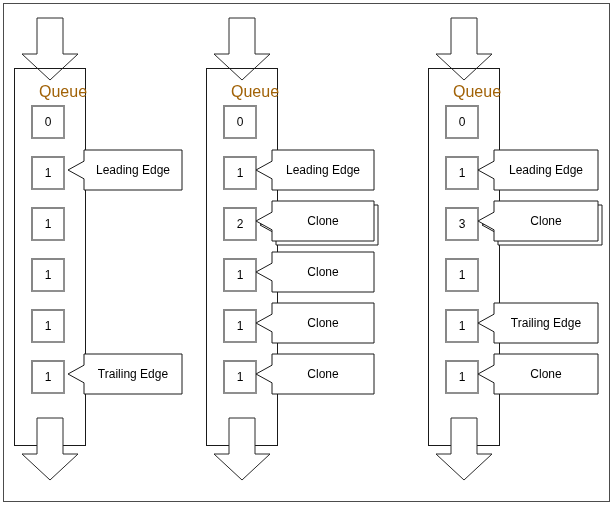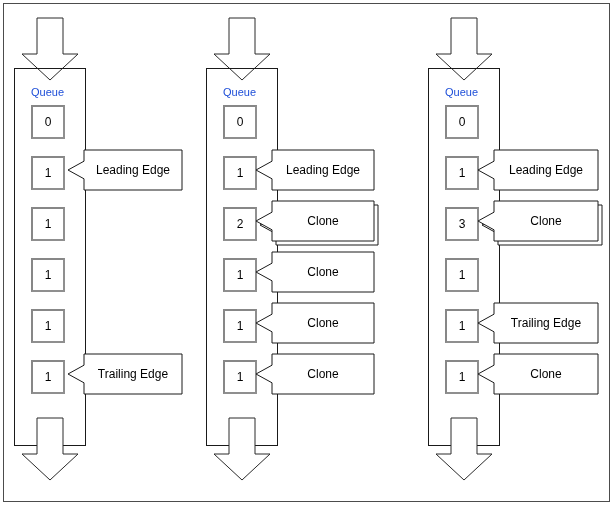--- a/index.html
+++ b/index.html
@@ -36,24 +36,25 @@
     height: 505px;
   }
   .queue-container {
     position: absolute;
     box-sizing: border-box;
     border: 1px solid #1a1a1a;
     background: transparent;
   }
   .queue-label {
     position: absolute;
-    font-size: 11px;
-    color: #1d4ed8;
+    font-size: 16px;
+    color: #a16207;
     line-height: 14px;
     white-space: nowrap;
+    margin-left: 8px;
   }
   .cell {
     position: absolute;
     width: 34px;
     height: 34px;
     box-sizing: border-box;
     border: 2px solid #878787;
     border-right-color: #8f8f8f;
     border-bottom-color: #8f8f8f;
     background: #ffffff;

